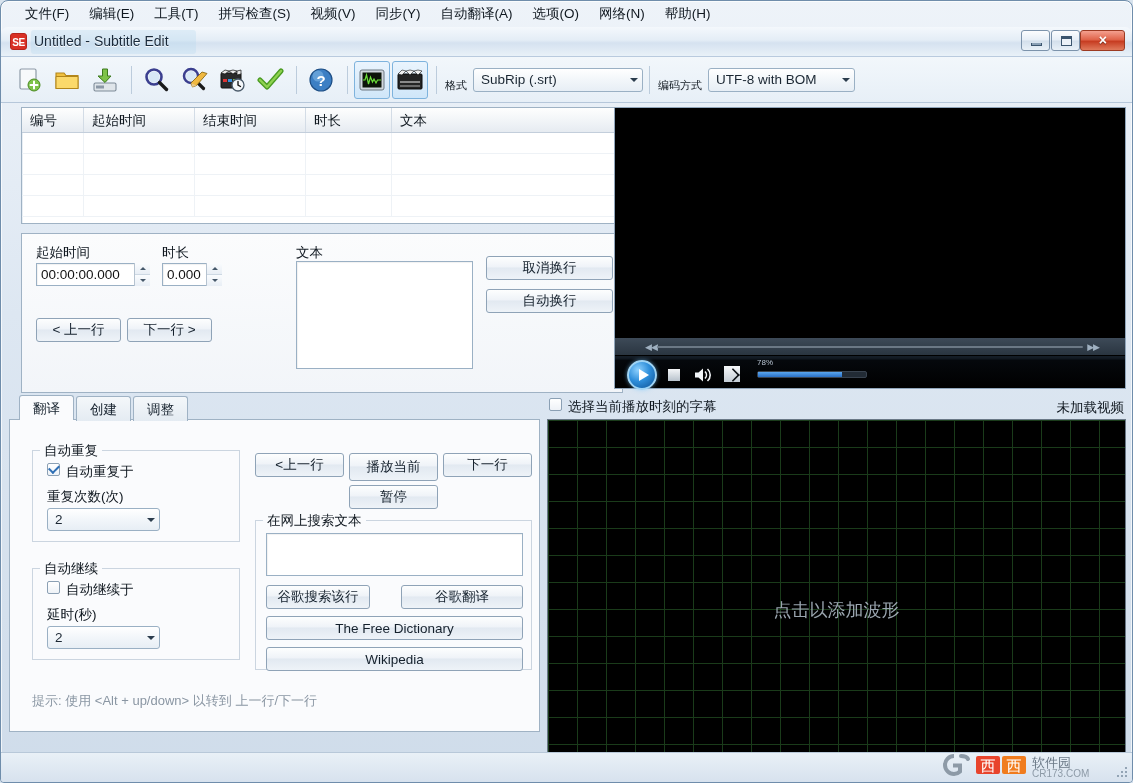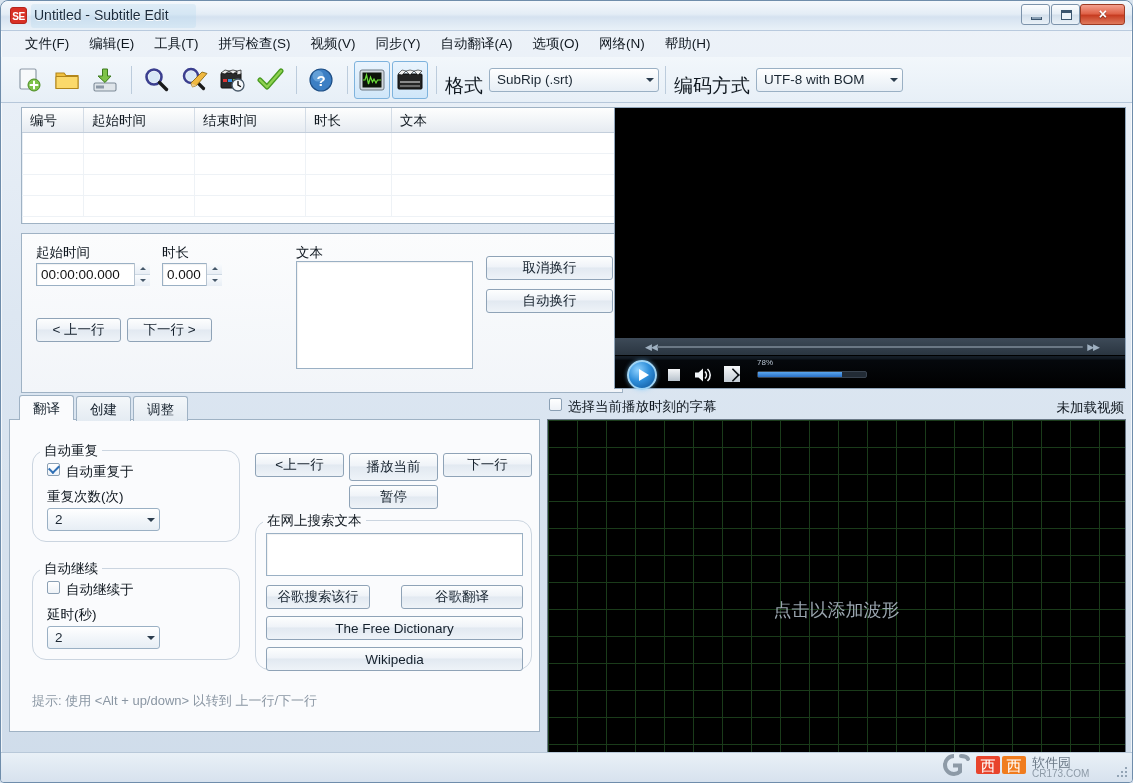--- a/index.html
+++ b/index.html
@@ -85,21 +85,21 @@
     width:36px; height:38px; margin-right:2px;
     display:flex; align-items:center; justify-content:center;
     border:1px solid transparent; border-radius:3px; cursor:pointer;
     position:relative;
   }
   .tbtn.toggled {
     border:1px solid #7eb3dd; border-radius:3px;
     background:linear-gradient(to bottom,#eaf4fd,#cfe6f9);
   }
   .tb-sep { width:1px; height:28px; background:#bcccdc; margin:0 6px; }
-  .fmt-label { font-size:19px; color:#101820; margin:12px 6px 0 2px; white-space:nowrap;}
+  .fmt-label { font-size:11px; color:#101820; margin:12px 6px 0 2px; white-space:nowrap;}
   .combo {
     height:24px; border:1px solid #9ab0c4; border-radius:3px;
     background:linear-gradient(to bottom,#ffffff 0%,#f2f6fa 50%,#e7eef5 100%);
     display:flex; align-items:center; padding:0 0 0 7px; font-size:13.5px; color:#1b2733;
     cursor:pointer; position:relative;
   }
   .combo .arrow {
     width:17px; height:100%; display:flex; align-items:center; justify-content:center;
     margin-left:auto;
   }
@@ -164,21 +164,21 @@
     position:relative; top:1px;
   }
   .tab.active {
     background:#fafbfd; padding-bottom:5px; top:0; z-index:3;
     border-color:#9fb2c4;
   }
   #tab-body {
     border:1px solid #9fb2c4; background:#fafbfd; height:313px; position:relative;
     margin-top:-1px;
   }
-  .groupbox { position:absolute; border:1px solid #cbd5e0; border-radius:14px; }
+  .groupbox { position:absolute; border:1px solid #cbd5e0; border-radius:0; }
   .group-title { position:absolute; top:-9px; left:7px; background:#fafbfd; padding:0 4px;
      font-size:13.5px; color:#101820; }
   .chk { display:flex; cursor:pointer; }
   .chk .box {
     width:13px;height:13px;border:1px solid #8ba0b4;border-radius:2px;
     background:linear-gradient(to bottom,#ffffff,#eef2f7); margin-right:6px;
     display:flex;align-items:center;justify-content:center; flex:none;
   }
   .chk .box.checked::after {
     content:""; width:8px;height:5px;border-left:2px solid #2f6fb5;border-bottom:2px solid #2f6fb5;
@@ -242,48 +242,48 @@
   }
   #watermark { position:absolute; right:4px; bottom:2px; width:200px; height:30px; }
   #grip { position:absolute; right:3px; bottom:3px; width:12px;height:12px; }
   #grip span{position:absolute;width:2px;height:2px;background:#93a4b5;}
 </style>
 </head>
 <body>
 
 <div id="window">
 
-  <div id="titlebar">
-    <div id="app-icon">SE</div>
-    <div id="title-glow"></div>
-    <div id="title-text">Untitled - Subtitle Edit</div>
-    <div class="wbtn" id="btn-min">
-        <i></i>
-      </div>
-    <div class="wbtn" id="btn-max">
-        <i></i>
-      </div>
-    <div class="wbtn" id="btn-close">
-        <i>×</i>
-      </div>
-  </div>
-
   <div id="menubar">
     <div class="menu-item">文件(F)</div>
     <div class="menu-item">编辑(E)</div>
     <div class="menu-item">工具(T)</div>
     <div class="menu-item">拼写检查(S)</div>
     <div class="menu-item">视频(V)</div>
     <div class="menu-item">同步(Y)</div>
     <div class="menu-item">自动翻译(A)</div>
     <div class="menu-item">选项(O)</div>
     <div class="menu-item">网络(N)</div>
     <div class="menu-item">帮助(H)</div>
   </div>
 
+  <div id="titlebar">
+    <div id="app-icon">SE</div>
+    <div id="title-glow"></div>
+    <div id="title-text">Untitled - Subtitle Edit</div>
+    <div class="wbtn" id="btn-min">
+        <i></i>
+      </div>
+    <div class="wbtn" id="btn-max">
+        <i></i>
+      </div>
+    <div class="wbtn" id="btn-close">
+        <i>×</i>
+      </div>
+  </div>
+
   <div id="toolbar">
 
     <div class="tbtn">
       <svg width="28" height="28" viewBox="0 0 28 28">
         <rect x="5" y="3" width="16" height="20" rx="1.5" fill="#f7f9fb" stroke="#8d9aa7" stroke-width="1.2"></rect>
         <circle cx="19" cy="19" r="6" fill="#7ec34a" stroke="#4b8a22" stroke-width="1"></circle>
         <path d="M19 15.5v7M15.5 19h7" stroke="#fff" stroke-width="2" stroke-linecap="round"></path>
       </svg>
     </div>
 

